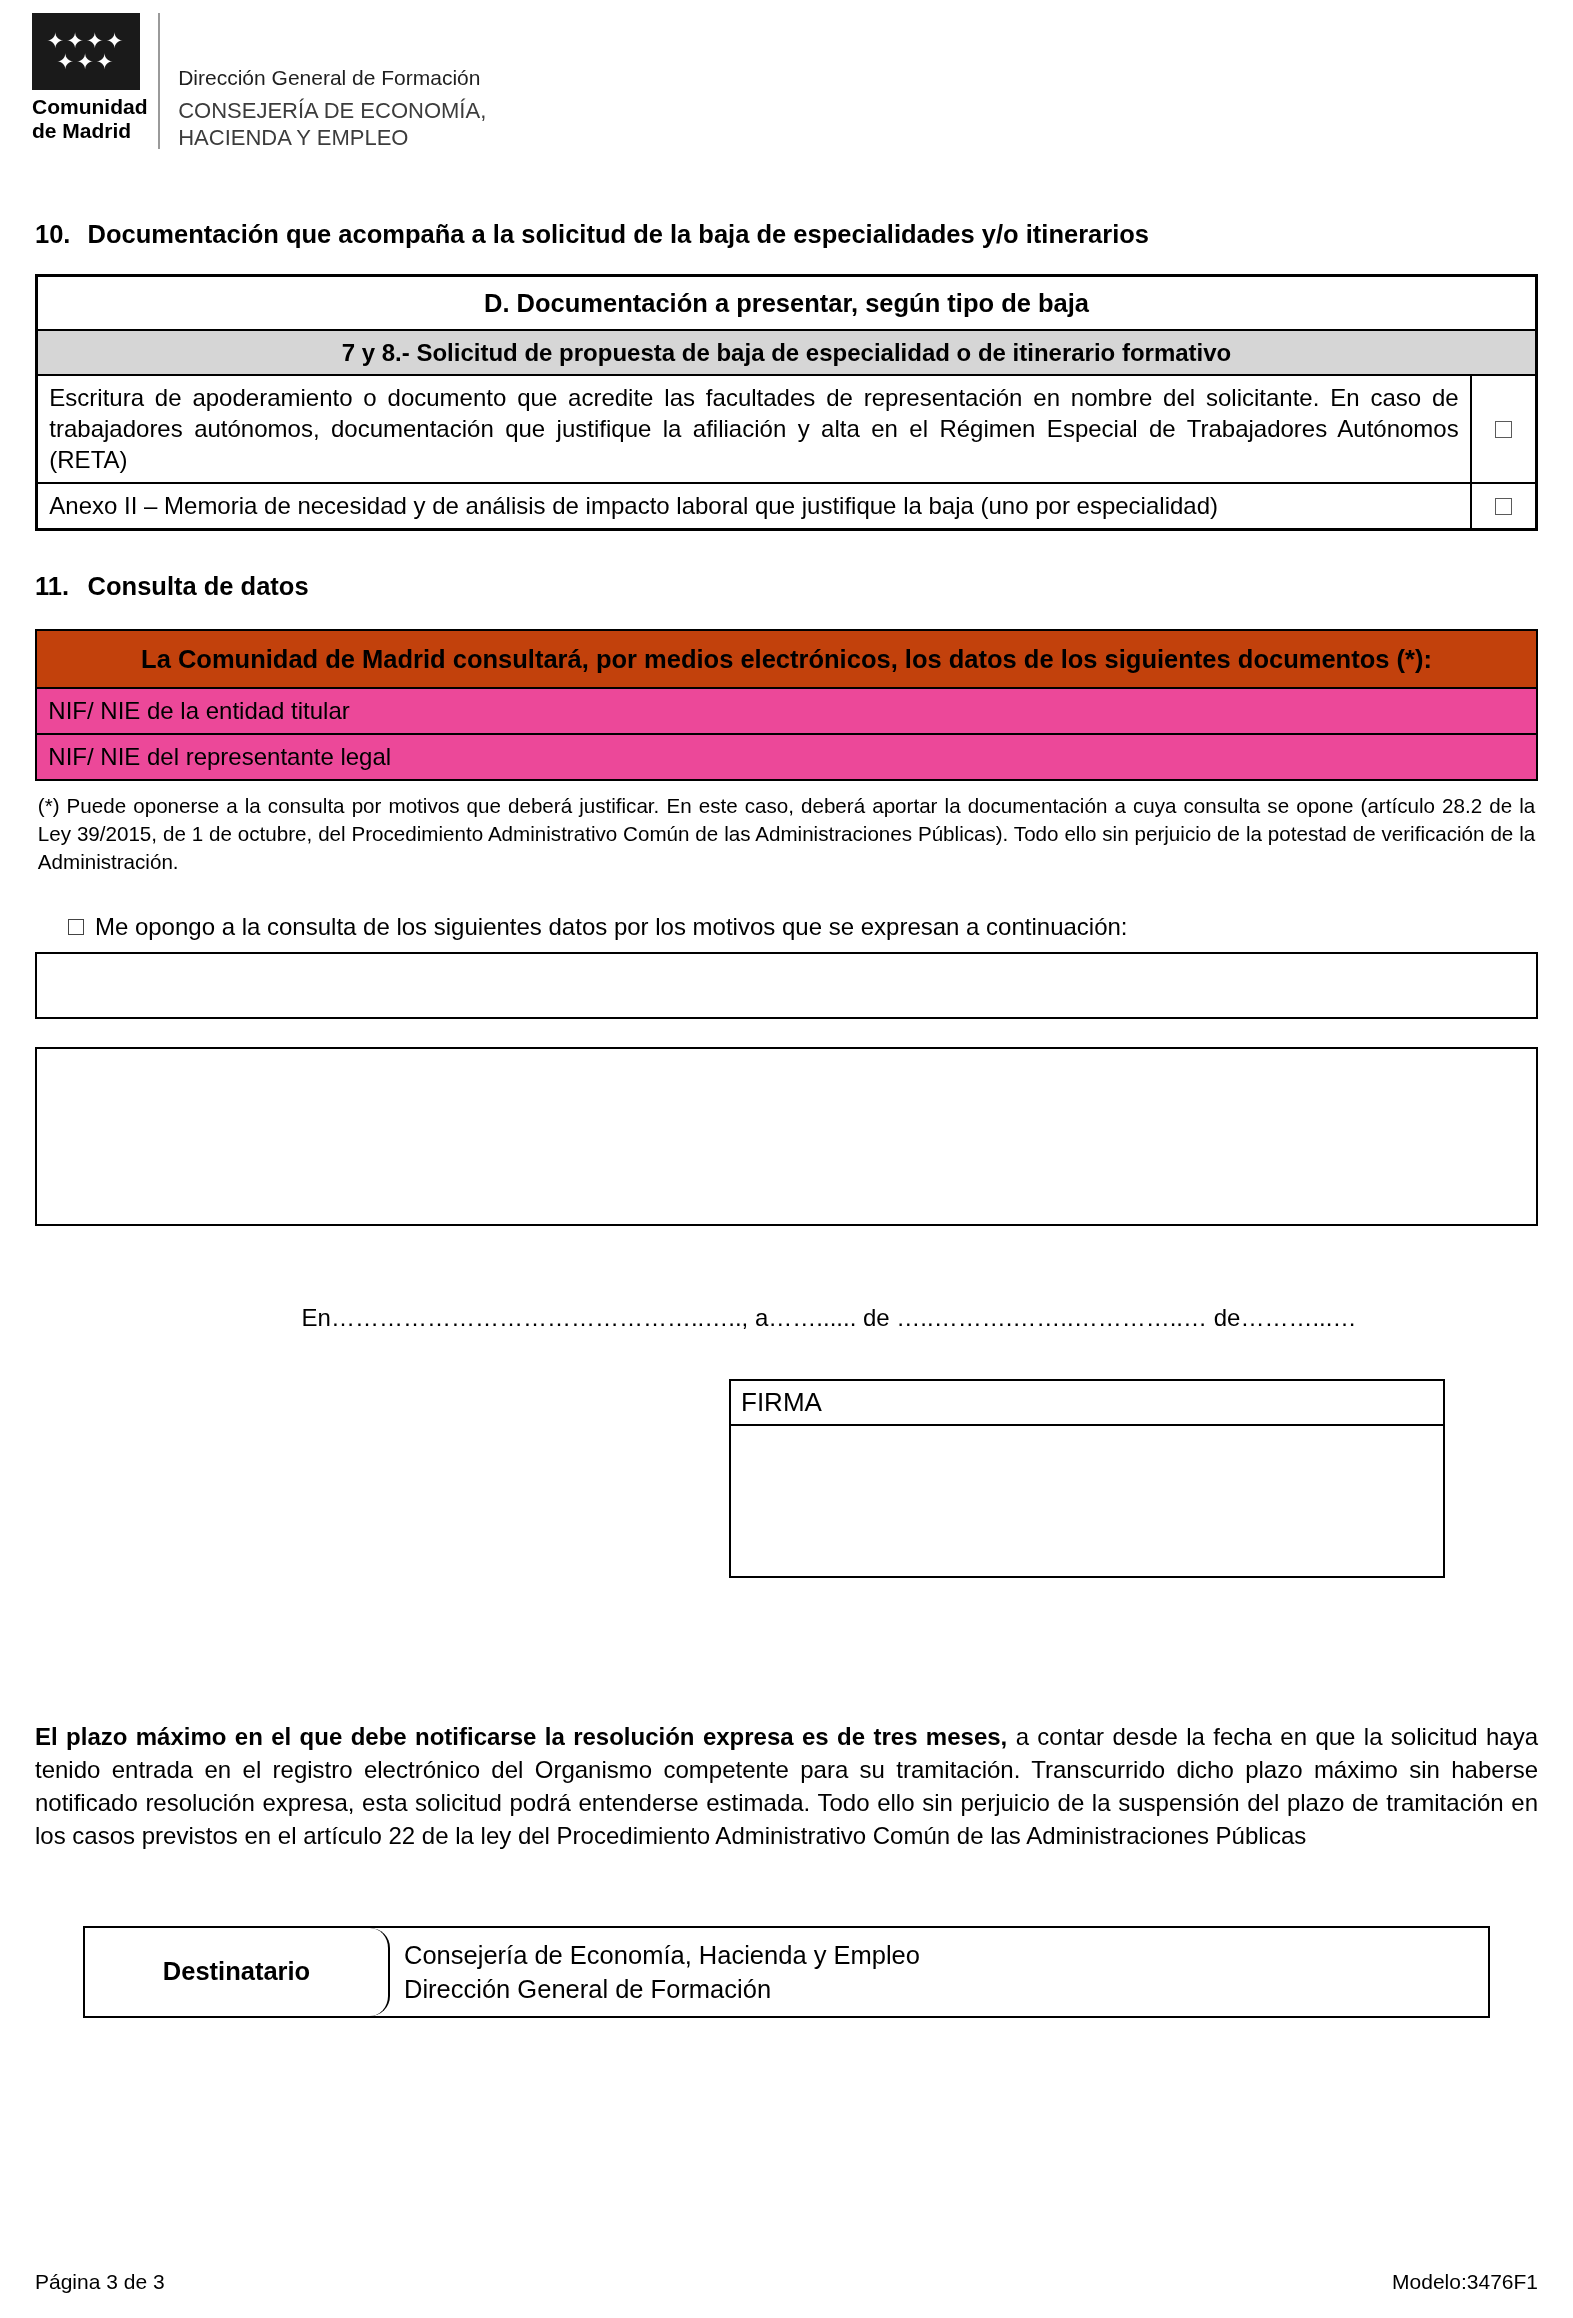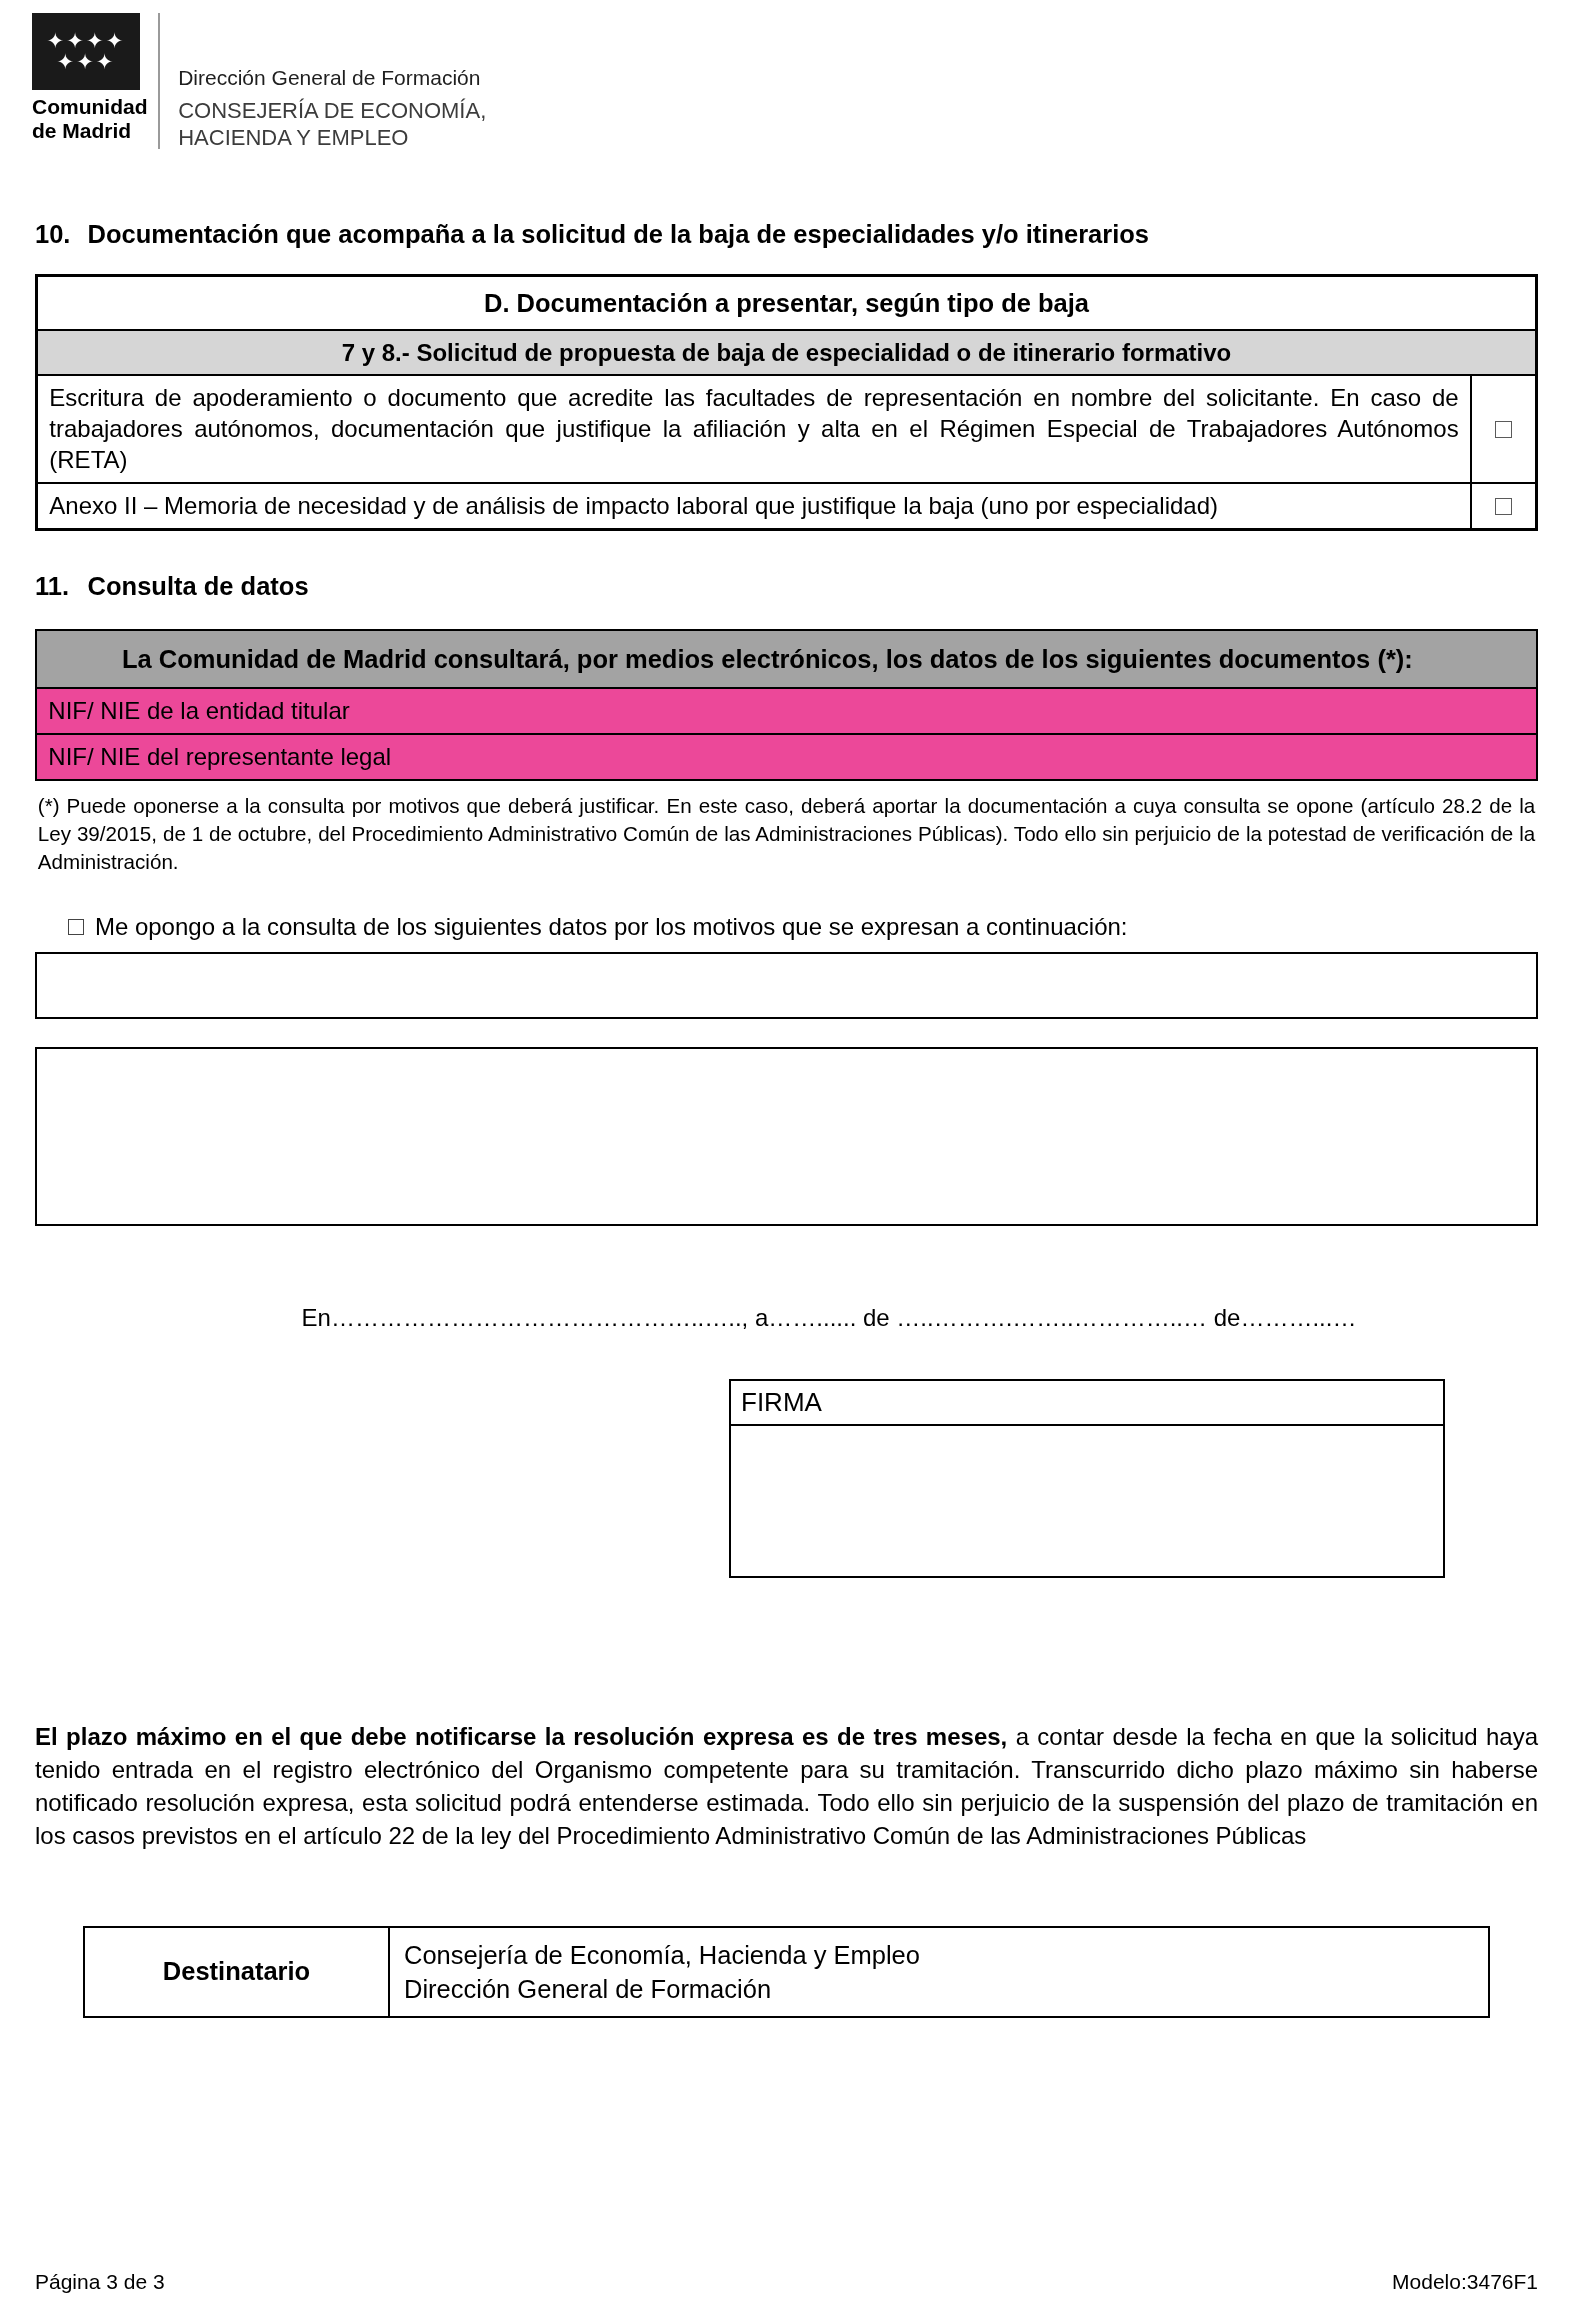--- a/index.html
+++ b/index.html
@@ -88,22 +88,22 @@
   .checkbox {
     width: 17px; height: 17px;
     border: 1.4px solid #5a5a5a;
     background: #fff;
     display: inline-block;
   }
 
   
   .box11 { margin-top: 28px; border: 2.8px solid #000; }
   .box11-title {
-    background: #a3a3a3;
-    font-weight: bold; font-size: 25.5px; line-height: 34px;
+    background: #c2410c;
+    text-align: center; font-weight: bold; font-size: 25.5px; line-height: 34px;
     padding: 11.3px 85px;
   }
   .box11-row {
     border-top: 2.8px solid #000;
     font-size: 24px;
     padding: 7.8px 11.3px;
     background: #ec4899;
   }
   .footnote {
     margin-top: 11.3px;
@@ -171,20 +171,21 @@
     width: 1407px;
     border: 2.8px solid #000;
     display: flex;
   }
   .dest-label {
     width: 305px;
     border-right: 2.8px solid #000;
     font-weight: bold; font-size: 25.5px;
     display: flex; align-items: center; justify-content: center;
     padding: 12.8px 7px;
+    border-radius: 20px;
   }
   .dest-value {
     flex: 1;
     font-size: 25.5px; line-height: 34px;
     padding: 10px 14px;
   }
 
   
   .footer {
     position: absolute;

